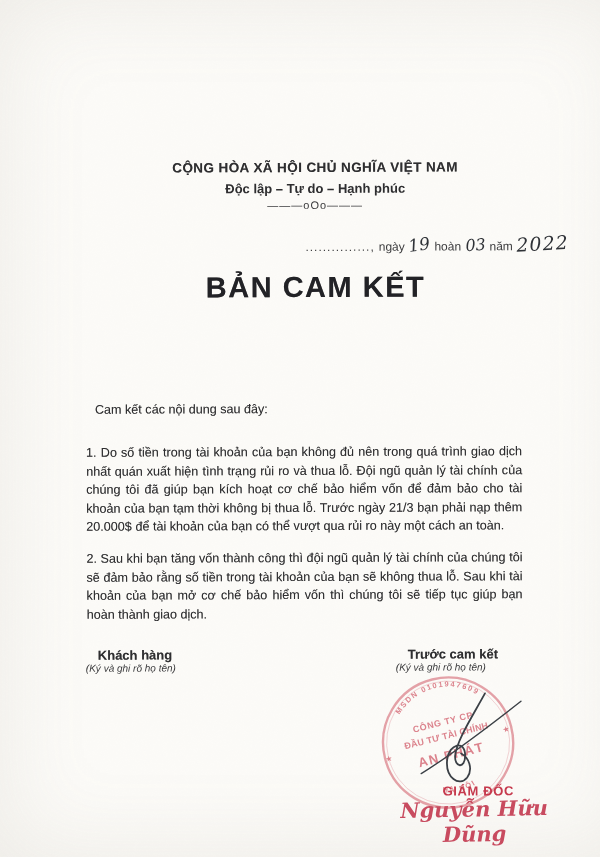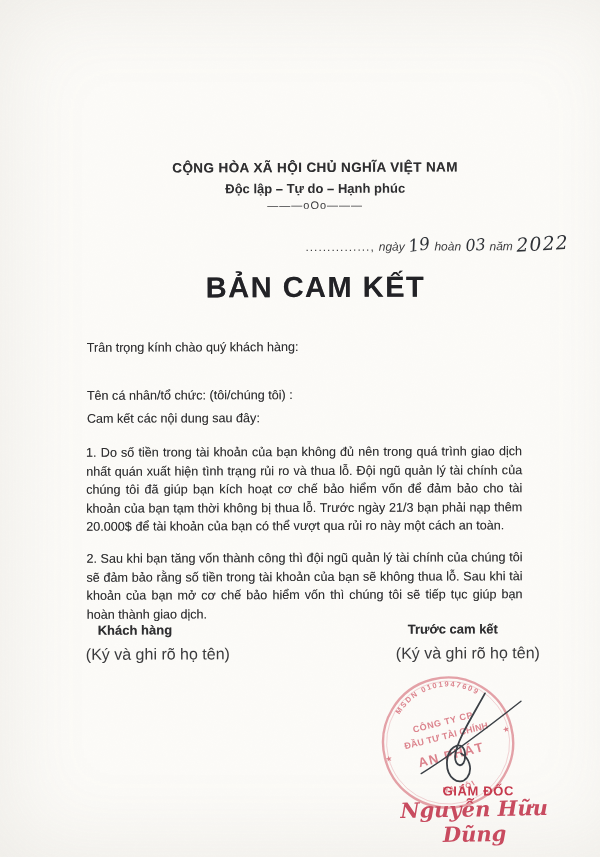--- a/index.html
+++ b/index.html
@@ -16,47 +16,47 @@
 
   .nat-header{position:absolute; top:160px; left:0; right:0; text-align:center;}
   .nat-line1{font-size:13.5px; font-weight:bold; letter-spacing:.4px;
     text-shadow:0 0 .4px rgba(0,0,0,.4);}
   .nat-line2{font-size:13px; font-weight:bold; margin-top:6px;}
   .nat-div{font-size:11px; margin-top:3px; letter-spacing:1px; color:#3a3a3c;}
 
   .date-line{position:absolute; top:233px; left:306px; display:flex; align-items:baseline;
     gap:4px; font-size:12px; color:#3c3c3e; white-space:nowrap;}
   .date-line .dots{letter-spacing:1px;}
-  .date-line .w{font-style:italic;}
+  .date-line .w{}
   .hw{font-family:"DejaVu Serif","Liberation Serif",serif; font-style:italic; color:#2f3237;}
   .hw-day{font-size:17px; display:inline-block; transform:rotate(-8deg);}
   .hw-month{font-size:16px; display:inline-block; transform:rotate(-5deg);}
   .hw-year{font-size:19px; display:inline-block; transform:rotate(-3deg); letter-spacing:1px;}
 
   .doc-title{position:absolute; top:271px; left:0; right:0; margin:0; text-align:center;
     font-size:29px; font-weight:bold; letter-spacing:1.5px; color:#222226;
     text-shadow:0 0 .5px rgba(0,0,0,.45);}
 
   .line{position:absolute; left:87px; font-size:12.6px;
     text-shadow:0 0 .3px rgba(0,0,0,.35);}
   .greeting{top:340px;}
   .name-line{top:388px;}
-  .intro{top:411px;}
+  .intro{top:402px;margin-left:8px;}
 
   .para{position:absolute; left:86px; width:436px; margin:0; font-size:12.6px;
     line-height:18.6px; text-align:justify; text-shadow:0 0 .3px rgba(0,0,0,.35);}
   .p1{top:443px;}
   .p2{top:549px;}
 
-  .sig{position:absolute; top:622px;}
+  .sig{position:absolute; top:647px;}
   .sig-left{left:85px;}
   .sig-right{left:395px;}
   .sig-title{font-weight:bold; font-size:13px; padding-left:12px;
     text-shadow:0 0 .3px rgba(0,0,0,.35);}
-  .sig-note{font-size:16px; margin-top:8px; color:#3a3a3c;}
+  .sig-note{font-style:italic; font-size:10px; margin-top:0; color:#3a3a3c;}
 
   .stamp{position:absolute; left:372px; top:668px; width:150px; height:150px;
     opacity:.8; mix-blend-mode:multiply;}
   .stamp text{fill:var(--stamp,#d46572); font-family:"Liberation Sans",sans-serif;}
   .st-arc{font-size:7.5px; font-weight:bold; letter-spacing:1.6px;}
   .st-l1{font-size:9px; font-weight:bold; letter-spacing:.6px;}
   .st-l2{font-size:9px; font-weight:bold; letter-spacing:.2px;}
   .st-l3{font-size:13px; font-weight:bold; letter-spacing:1.4px;}
   .st-star{font-size:8px;}
 
@@ -95,22 +95,20 @@
       <span class="w">ngày</span>
       <span class="hw hw-day">19</span>
       <span class="w">hoàn</span>
       <span class="hw hw-month">03</span>
       <span class="w">năm</span>
       <span class="hw hw-year">2022</span>
     </div>
 
     <h1 class="doc-title">BẢN CAM KẾT</h1>
 
-    <div class="line greeting">Trân trọng kính chào quý khách hàng:</div>
-    <div class="line name-line">Tên cá nhân/tổ chức: (tôi/chúng tôi) :</div>
     <div class="line intro">Cam kết các nội dung sau đây:</div>
 
     <p class="para p1">1.  Do số  tiền trong tài khoản của bạn không đủ  nên trong quá trình giao dịch nhất quán xuất hiện tình trạng rủi ro và thua lỗ. Đội ngũ quản lý tài chính của chúng tôi đã giúp bạn kích hoạt cơ chế  bảo hiểm vốn để  đảm bảo cho tài khoản của bạn tạm thời không bị thua lỗ. Trước ngày 21/3 bạn phải nạp thêm 20.000$ để  tài khoản của bạn có thể  vượt qua rủi ro này một cách an toàn.</p>
     <p class="para p2">2.  Sau khi bạn tăng vốn thành công thì đội ngũ quản lý tài chính của chúng tôi sẽ đảm bảo rằng số tiền trong tài khoản của bạn sẽ không thua lỗ. Sau khi tài khoản của bạn mở cơ chế bảo hiểm vốn thì chúng tôi sẽ tiếp tục giúp bạn hoàn thành giao dịch.</p>
 
     <div class="sig sig-left">
       <div class="sig-title">Khách hàng</div>
       <div class="sig-note">(Ký và ghi rõ họ tên)</div>
     </div>
 

